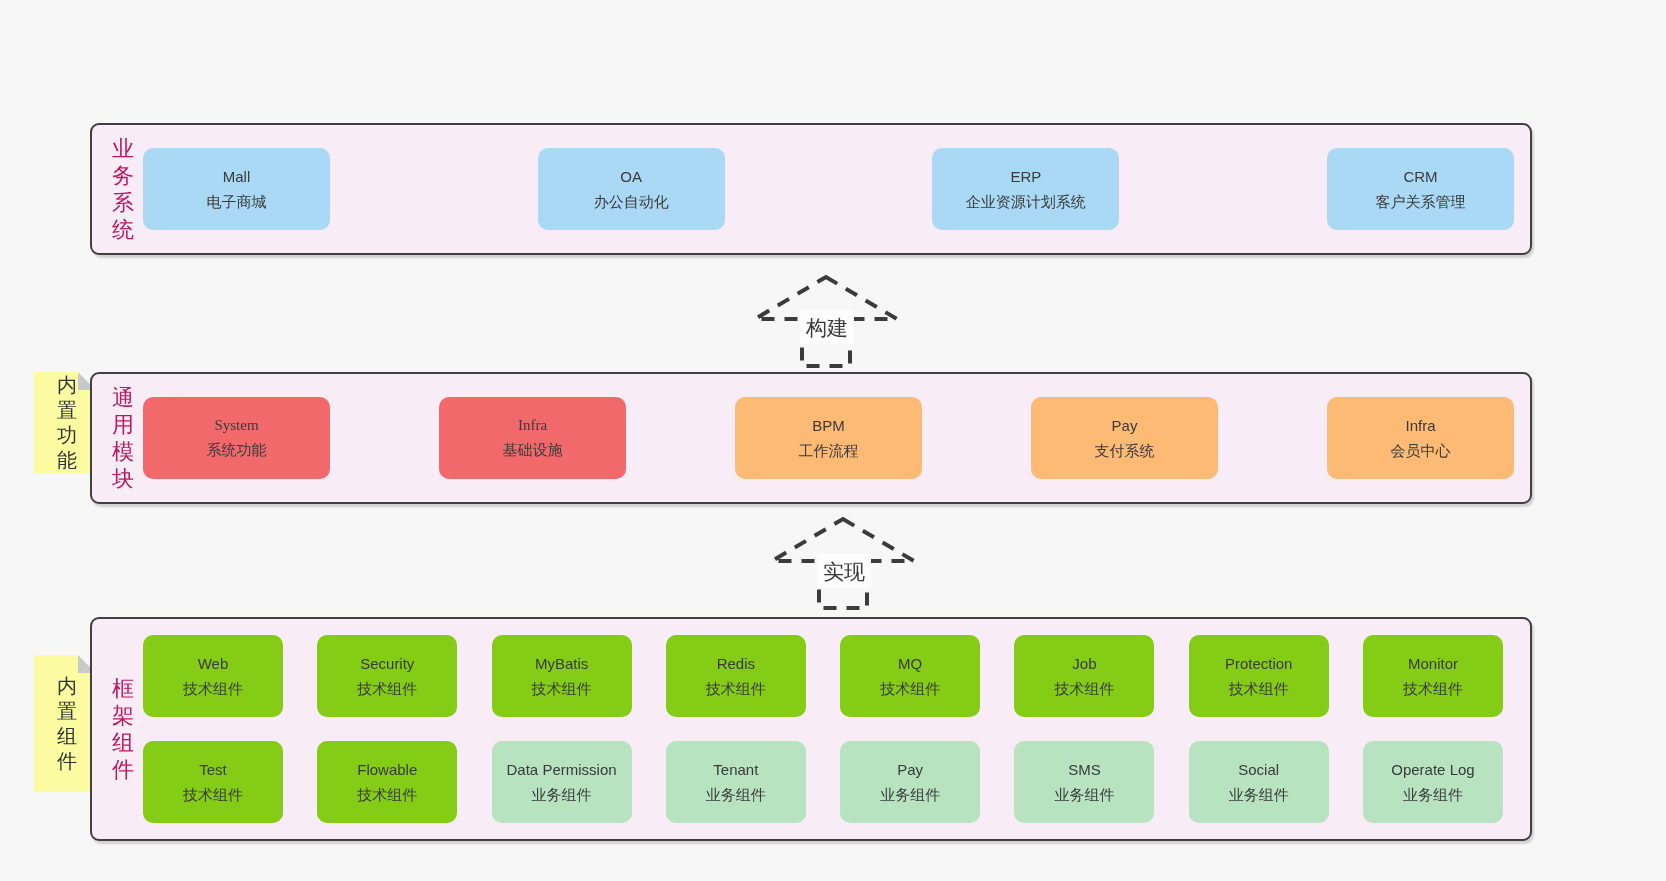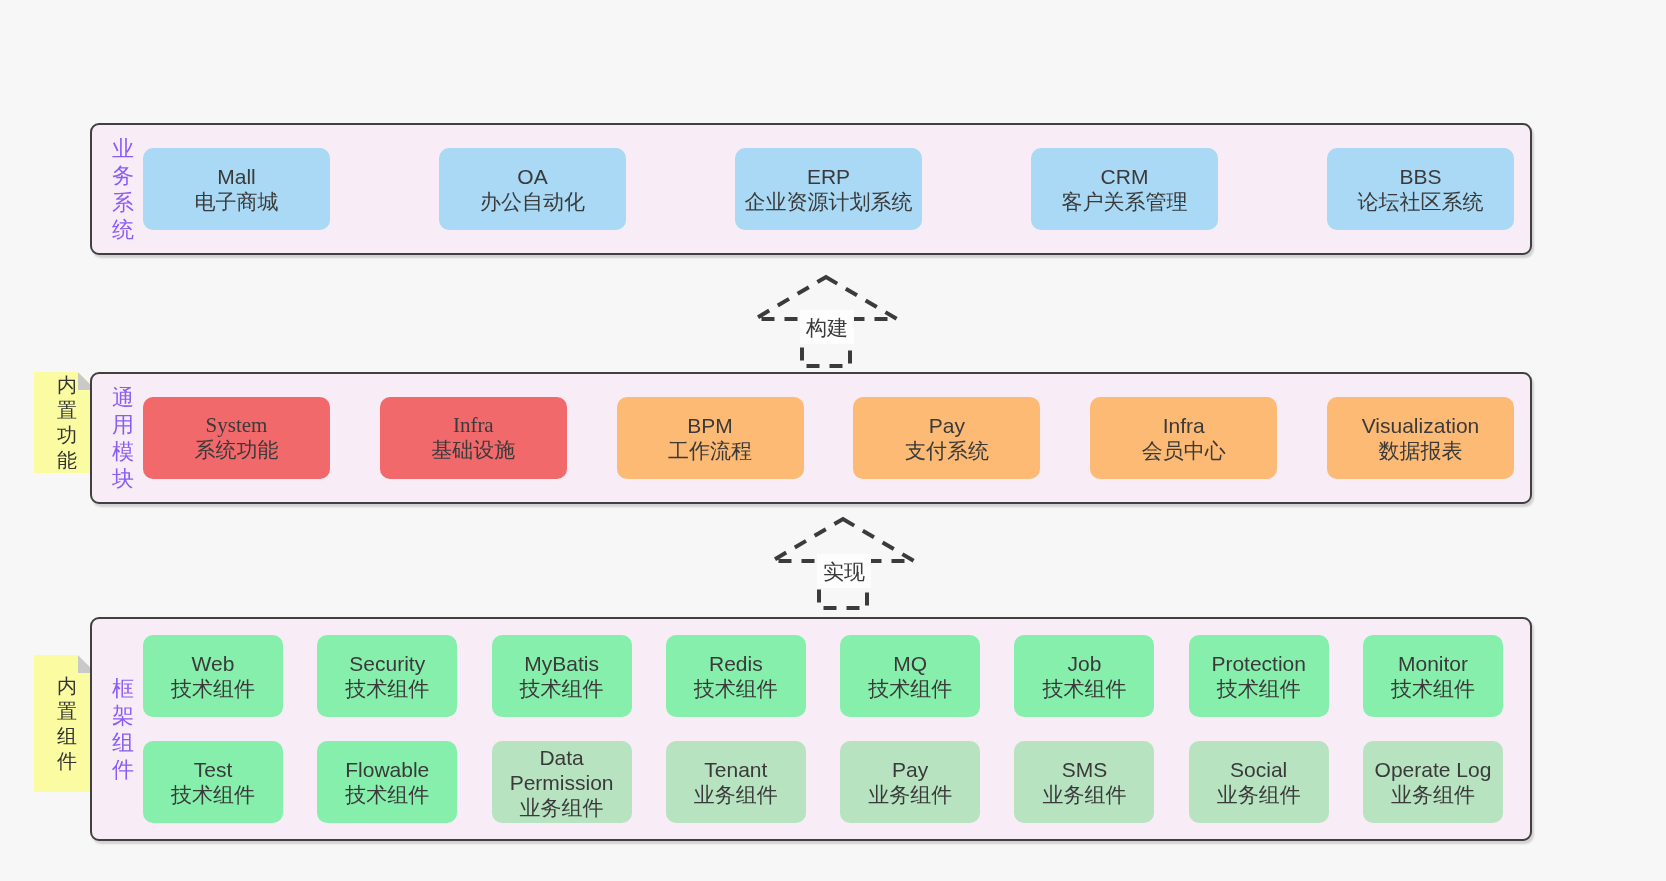--- a/index.html
+++ b/index.html
@@ -6,33 +6,33 @@
   html,body{margin:0;padding:0;background:#f7f7f7;}
   #stage{position:relative;width:1666px;height:881px;background:#f7f7f7;overflow:hidden;
          font-family:"Liberation Sans","DejaVu Sans",sans-serif;color:#3a3a3a;}
   .section{position:absolute;left:90px;width:1442px;box-sizing:border-box;background:#f8edf7;
            border:2px solid #404040;border-radius:9px;box-shadow:2px 3px 2px rgba(0,0,0,0.15);
            display:flex;align-items:center;z-index:1;}
   #sec-business{top:123px;height:132px;}
   #sec-modules{top:372px;height:132px;}
   #sec-components{top:617px;height:224px;}
   .v-label{flex:none;margin-left:17px;width:28px;font-size:22px;line-height:27px;
-           text-align:center;word-break:break-all;color:#8b5cf6;}
+           text-align:center;word-break:break-all;color:#be185d;}
   .boxes{flex:1;display:flex;justify-content:space-between;align-items:center;padding:0 16px 0 6px;}
   .rows{flex:1;display:flex;flex-direction:column;gap:24px;padding:0 27px 0 6px;}
   .row{display:flex;justify-content:space-between;}
   .box{border-radius:10px;display:flex;flex-direction:column;justify-content:center;
        align-items:center;text-align:center;}
   .box.lg{width:187px;height:82px;}
   .box.sm{width:140px;height:82px;}
-  .bn,.bd{font-size:21px;line-height:25px;}
+  .bn,.bd{font-size:15px;line-height:25px;}
   .box[data-variant="blue"]{background:#a9d9f4;}
   .box[data-variant="red"]{background:#f2696c;font-family:Liberation Serif, serif;}
   .box[data-variant="pink"]{background:#fdba74;}
-  .box[data-variant="green-dark"]{background:#86efac;}
+  .box[data-variant="green-dark"]{background:#84cc16;}
   .box[data-variant="green-light"]{background:#b7e3c0;}
   .sticky{position:absolute;left:34px;width:54px;background:#fbfba2;z-index:0;
           clip-path:polygon(0 0, calc(100% - 18px) 0, 100% 18px, 100% 100%, 0 100%);
           display:flex;align-items:center;padding-left:8px;}
   #sticky-features{top:372px;height:101px;}
   #sticky-components{top:655px;height:137px;}
   .fold{position:absolute;top:0;right:0;width:18px;height:18px;background:#c9c9c9;
         clip-path:polygon(0 0,100% 100%,0 100%);}
   .sticky-label{width:22px;margin-left:14px;font-size:20px;line-height:25px;
                 word-break:break-all;text-align:center;color:#333;}
@@ -77,24 +77,20 @@
         <div class="bd">办公自动化</div>
       </div>
       <div class="box lg" data-variant="blue">
         <div class="bn">ERP</div>
         <div class="bd">企业资源计划系统</div>
       </div>
       <div class="box lg" data-variant="blue">
         <div class="bn">CRM</div>
         <div class="bd">客户关系管理</div>
       </div>
-      <div class="box lg" data-variant="blue">
-        <div class="bn">BBS</div>
-        <div class="bd">论坛社区系统</div>
-      </div>
     </div>
   </div>
 
   <div class="section" id="sec-modules">
     <div class="v-label">通用模块</div>
     <div class="boxes">
       <div class="box lg" data-variant="red">
         <div class="bn">System</div>
         <div class="bd">系统功能</div>
       </div>
@@ -106,24 +102,20 @@
         <div class="bn">BPM</div>
         <div class="bd">工作流程</div>
       </div>
       <div class="box lg" data-variant="pink">
         <div class="bn">Pay</div>
         <div class="bd">支付系统</div>
       </div>
       <div class="box lg" data-variant="pink">
         <div class="bn">Infra</div>
         <div class="bd">会员中心</div>
-      </div>
-      <div class="box lg" data-variant="pink">
-        <div class="bn">Visualization</div>
-        <div class="bd">数据报表</div>
       </div>
     </div>
   </div>
 
   <div class="section" id="sec-components">
     <div class="v-label">框架组件</div>
     <div class="rows">
       <div class="row">
         <div class="box sm" data-variant="green-dark">
           <div class="bn">Web</div>

